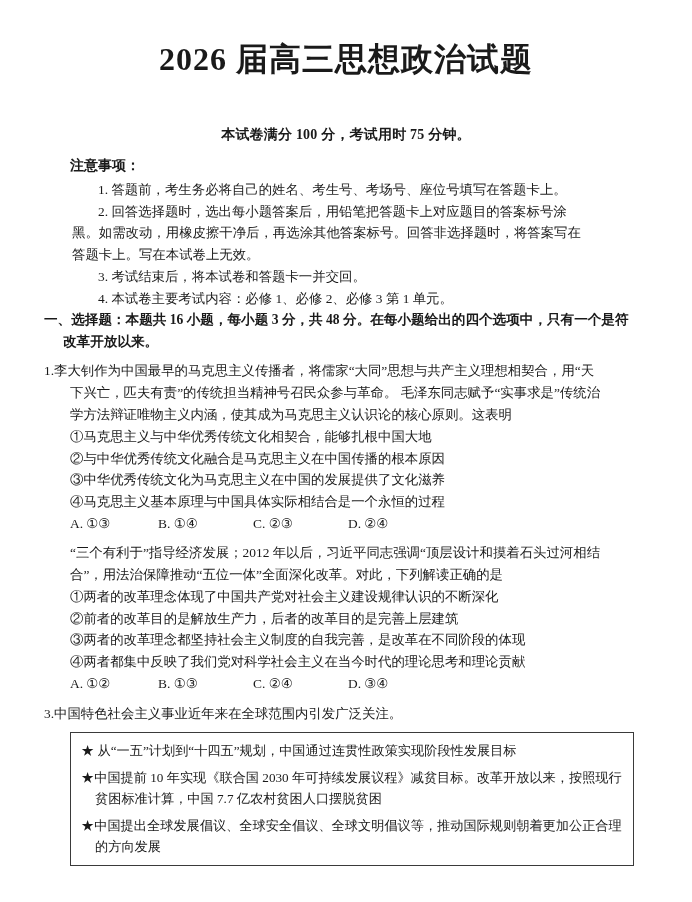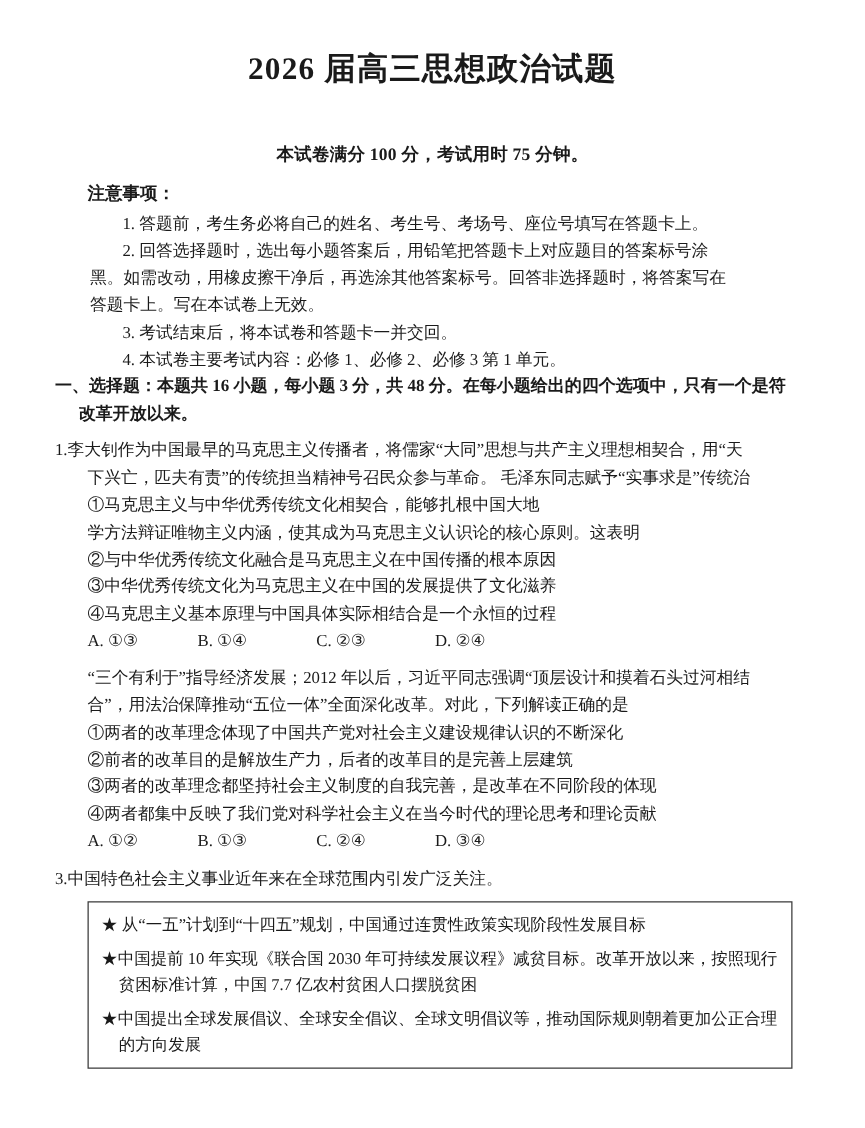--- a/index.html
+++ b/index.html
@@ -17,21 +17,21 @@
   }
   .page {
     width: 692px;
     height: 902px;
     box-sizing: border-box;
     padding: 26px 44px 0 44px;
     position: relative;
   }
   .doc-title {
     text-align: center;
-    font-size: 25px;
+    font-size: 32px;
     font-weight: bold;
     letter-spacing: 1px;
     margin: 12px 0 0 0;
     font-family: "Liberation Serif", "DejaVu Serif", serif;
   }
   .subtitle {
     text-align: center;
     font-size: 14px;
     font-weight: bold;
     margin-top: 44px;
@@ -148,22 +148,22 @@
   <div class="section-head">
     <b>一、选择题：本题共 16 小题，每小题 3 分，共 48 分。在每小题给出的四个选项中，只有一个是符</b>
     <b class="ind2">改革开放以来。</b>
   </div>
 
   <div class="q">
     <div class="q-body">
       <span>1.</span><span>李大钊作为中国最早的马克思主义传播者，将儒家“大同”思想与共产主义理想相契合，用“天</span>
     </div>
     <div class="opt">下兴亡，匹夫有责”的传统担当精神号召民众参与革命。 毛泽东同志赋予“实事求是”传统治</div>
+    <div class="opt">学方法辩证唯物主义内涵，使其成为马克思主义认识论的核心原则。这表明</div>
     <div class="opt">①马克思主义与中华优秀传统文化相契合，能够扎根中国大地</div>
-    <div class="opt">学方法辩证唯物主义内涵，使其成为马克思主义认识论的核心原则。这表明</div>
     <div class="opt">②与中华优秀传统文化融合是马克思主义在中国传播的根本原因</div>
     <div class="opt">③中华优秀传统文化为马克思主义在中国的发展提供了文化滋养</div>
     <div class="opt">④马克思主义基本原理与中国具体实际相结合是一个永恒的过程</div>
     <div class="ansrow">
       <span class="a1">A. ①③</span>
       <span class="a2">B. ①④</span>
       <span class="a3">C. ②③</span>
       <span>D. ②④</span>
     </div>
   </div>

